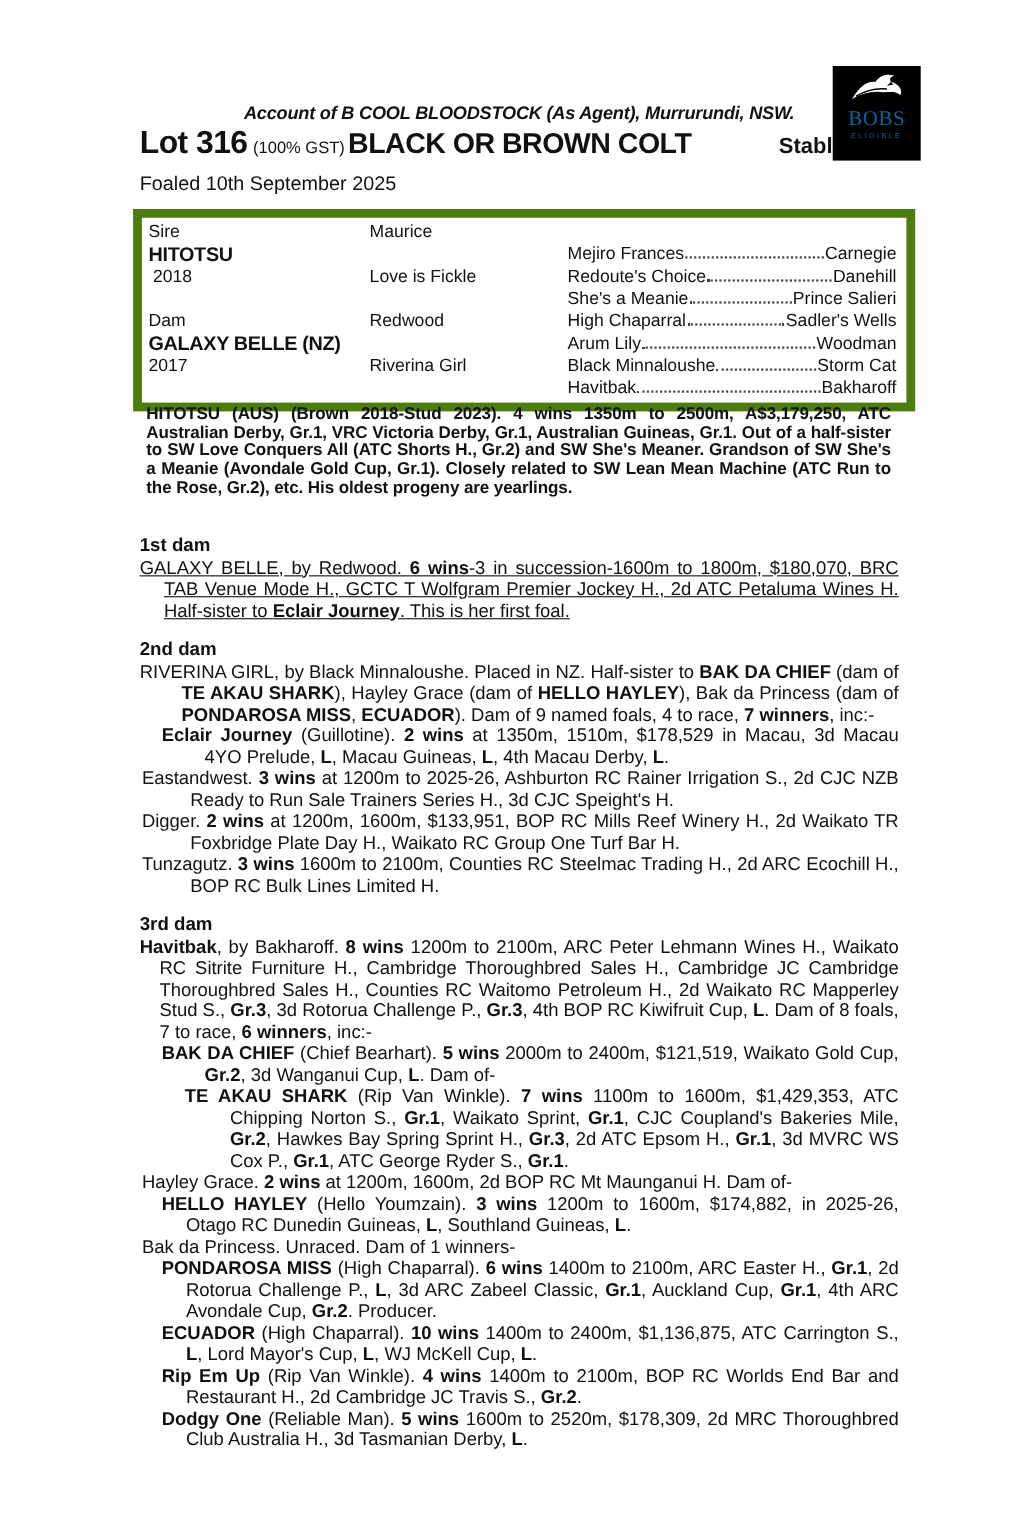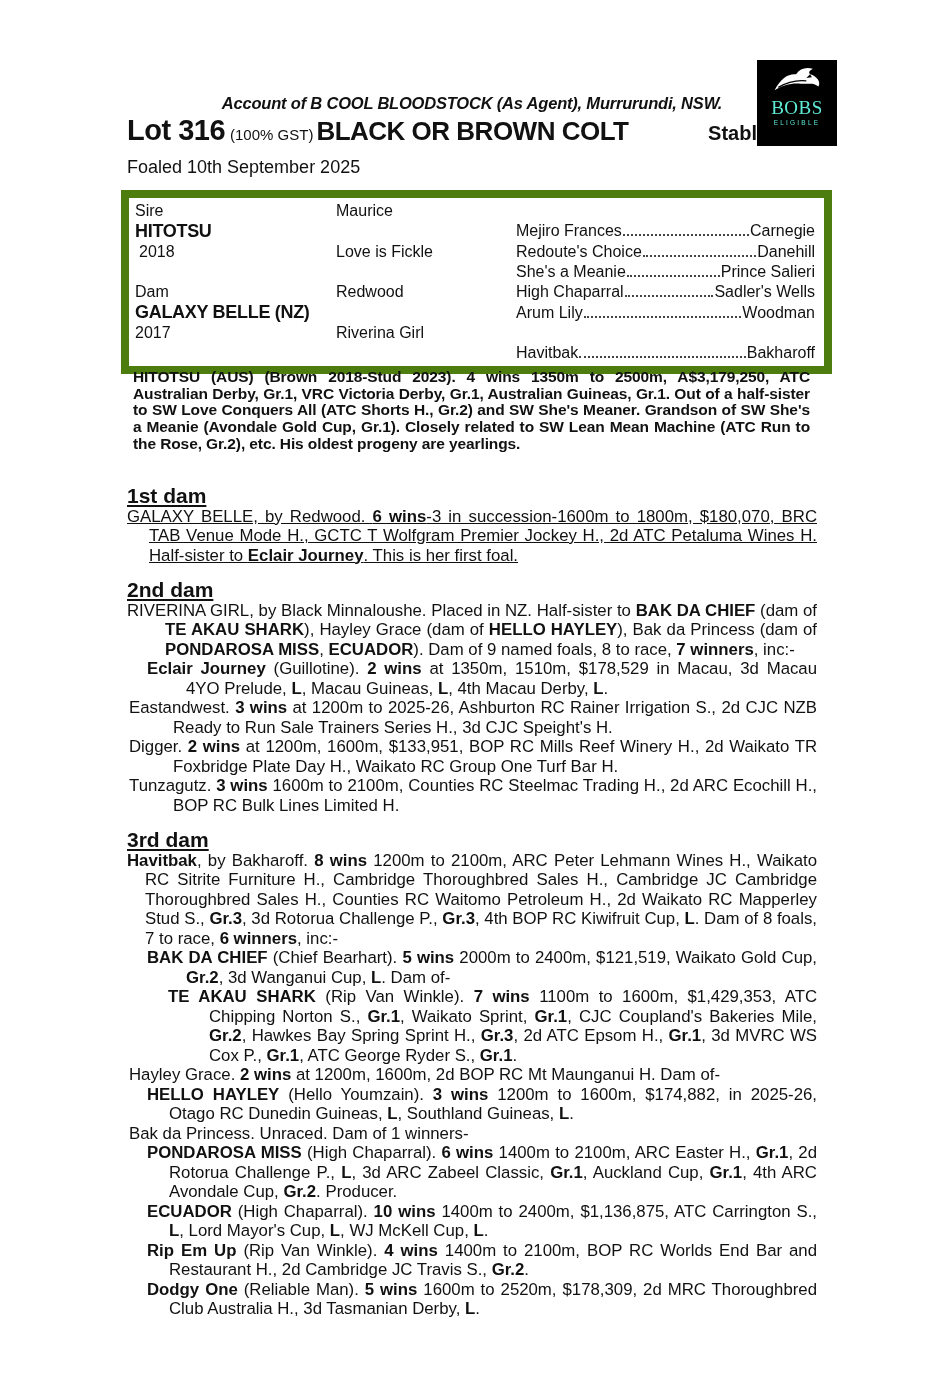--- a/index.html
+++ b/index.html
@@ -14,38 +14,38 @@
   .colt-title{font-size:26px;font-weight:bold;letter-spacing:-0.5px;margin-left:3px;}
   .stable{margin-left:auto;font-size:20px;font-weight:bold;}
   .foaledline{position:absolute;left:127px;top:157px;width:690px;display:flex;
               justify-content:space-between;font-size:18px;}
   .branded{display:flex;align-items:baseline;gap:5px;}
   .brandmark{display:inline-flex;flex-direction:column;align-items:center;line-height:1;
              transform:translateY(2px);}
   .brandmark .code{font-size:8px;font-weight:bold;letter-spacing:0.5px;}
   
   .bobs{position:absolute;left:757px;top:60px;width:80px;height:86px;background:#000;
-        color:#5eead4;text-align:center;}
+        color:#0369a1;text-align:center;}
   .bobs .t1{font-family:"Liberation Serif",serif;font-size:19px;line-height:1;margin-top:1px;letter-spacing:0.5px;}
   .bobs .t2{font-size:6.5px;letter-spacing:2.2px;margin-top:2px;}
   
   .ped{position:absolute;left:121px;top:190px;width:695px;height:168px;border:8px solid #4d7c0f;
        font-size:16px;}
   .ped span.cell{position:absolute;white-space:nowrap;}
   .pedname{font-weight:bold;font-size:18px;letter-spacing:-0.3px;}
   .gprow{position:absolute;left:387px;width:299px;display:flex;align-items:baseline;}
   .gl,.gr{white-space:nowrap;}
   .dots{flex:1;border-bottom:2px dotted #444;margin:0 1px 3px 1px;min-width:16px;}
   
   .summary{position:absolute;left:133px;top:369px;width:677px;font-weight:bold;
            font-size:15.5px;line-height:16.7px;text-align:justify;letter-spacing:-0.1px;}
   
   .bodytext{position:absolute;left:127px;top:486px;width:690px;font-size:16.8px;line-height:19.5px;}
   .section{margin:0 0 15px 0;}
-  .damhead{font-size:21px;font-weight:bold;margin:0 0 1px 0;text-decoration:underline;}
+  .damhead{font-size:17px;font-weight:bold;margin:0 0 1px 0;}
   .bodytext p{margin:0;text-align:justify;}
   .dam-g{padding-left:22px;text-indent:-22px;text-decoration:underline;}
   .dam-r{padding-left:38px;text-indent:-38px;}
   .dam-h{padding-left:18px;text-indent:-18px;}
   .l1   {padding-left:46px;text-indent:-44px;}
   .l1b  {padding-left:59px;text-indent:-39px;}
   .l2   {padding-left:42px;text-indent:-22px;}
   .l2deep{padding-left:82px;text-indent:-41px;}
 </style>
 </head>
@@ -107,39 +107,44 @@
     <div class="gprow" style="top:85px">
         <span class="gl">High Chaparral</span>
         <span class="dots"></span>
         <span class="gr">Sadler's Wells</span>
       </div>
     <div class="gprow" style="top:106px">
         <span class="gl">Arum Lily</span>
         <span class="dots"></span>
         <span class="gr">Woodman</span>
       </div>
+    <div class="gprow" style="top:126px">
+        <span class="gl">Black Minnaloushe</span>
+        <span class="dots"></span>
+        <span class="gr">Storm Cat</span>
+      </div>
     <div class="gprow" style="top:146px">
         <span class="gl">Havitbak</span>
         <span class="dots"></span>
         <span class="gr">Bakharoff</span>
       </div>
   </div>
 
   <div class="summary">HITOTSU (AUS) (Brown 2018-Stud 2023). 4 wins 1350m to 2500m, A$3,179,250, ATC Australian Derby, Gr.1, VRC Victoria Derby, Gr.1, Australian Guineas, Gr.1. Out of a half-sister to SW Love Conquers All (ATC Shorts H., Gr.2) and SW She's Meaner. Grandson of SW She's a Meanie (Avondale Gold Cup, Gr.1). Closely related to SW Lean Mean Machine (ATC Run to the Rose, Gr.2), etc. His oldest progeny are yearlings.</div>
 
   <div class="bodytext">
 
     <div class="section">
       <div class="damhead">1st dam</div>
       <p class="dam-g"><span>GALAXY BELLE, by Redwood. </span><b>6 wins</b><span>-3 in succession-1600m to 1800m, $180,070, BRC TAB Venue Mode H., GCTC T Wolfgram Premier Jockey H., 2d ATC Petaluma Wines H. Half-sister to </span><b>Eclair Journey</b><span>. This is her first foal.</span></p>
     </div>
 
     <div class="section">
       <div class="damhead">2nd dam</div>
-      <p class="dam-r"><span>RIVERINA GIRL, by Black Minnaloushe. Placed in NZ. Half-sister to </span><b>BAK DA CHIEF</b><span> (dam of </span><b>TE AKAU SHARK</b><span>), Hayley Grace (dam of </span><b>HELLO HAYLEY</b><span>), Bak da Princess (dam of </span><b>PONDAROSA MISS</b><span>, </span><b>ECUADOR</b><span>). Dam of 9 named foals, 8 to race, </span><b>7 winners</b><span>, inc:-</span></p>
+      <p class="dam-r"><span>RIVERINA GIRL, by Black Minnaloushe. Placed in NZ. Half-sister to </span><b>BAK DA CHIEF</b><span> (dam of </span><b>TE AKAU SHARK</b><span>), Hayley Grace (dam of </span><b>HELLO HAYLEY</b><span>), Bak da Princess (dam of </span><b>PONDAROSA MISS</b><span>, </span><b>ECUADOR</b><span>). Dam of 9 named foals, 4 to race, </span><b>7 winners</b><span>, inc:-</span></p>
       <p class="l1b"><b>Eclair Journey</b><span> (Guillotine). </span><b>2 wins</b><span> at 1350m, 1510m, $178,529 in Macau, 3d Macau 4YO Prelude, </span><b>L</b><span>, Macau Guineas, </span><b>L</b><span>, 4th Macau Derby, </span><b>L</b><span>.</span></p>
       <p class="l1"><span>Eastandwest. </span><b>3 wins</b><span> at 1200m to 2025-26, Ashburton RC Rainer Irrigation S., 2d CJC NZB Ready to Run Sale Trainers Series H., 3d CJC Speight's H.</span></p>
       <p class="l1"><span>Digger. </span><b>2 wins</b><span> at 1200m, 1600m, $133,951, BOP RC Mills Reef Winery H., 2d Waikato TR Foxbridge Plate Day H., Waikato RC Group One Turf Bar H.</span></p>
       <p class="l1"><span>Tunzagutz. </span><b>3 wins</b><span> 1600m to 2100m, Counties RC Steelmac Trading H., 2d ARC Ecochill H., BOP RC Bulk Lines Limited H.</span></p>
     </div>
 
     <div class="section">
       <div class="damhead">3rd dam</div>
       <p class="dam-h"><b>Havitbak</b><span>, by Bakharoff. </span><b>8 wins</b><span> 1200m to 2100m, ARC Peter Lehmann Wines H., Waikato RC Sitrite Furniture H., Cambridge Thoroughbred Sales H., Cambridge JC Cambridge Thoroughbred Sales H., Counties RC Waitomo Petroleum H., 2d Waikato RC Mapperley Stud S., </span><b>Gr.3</b><span>, 3d Rotorua Challenge P., </span><b>Gr.3</b><span>, 4th BOP RC Kiwifruit Cup, </span><b>L</b><span>. Dam of 8 foals, 7 to race, </span><b>6 winners</b><span>, inc:-</span></p>
       <p class="l1b"><b>BAK DA CHIEF</b><span> (Chief Bearhart). </span><b>5 wins</b><span> 2000m to 2400m, $121,519, Waikato Gold Cup, </span><b>Gr.2</b><span>, 3d Wanganui Cup, </span><b>L</b><span>. Dam of-</span></p>

